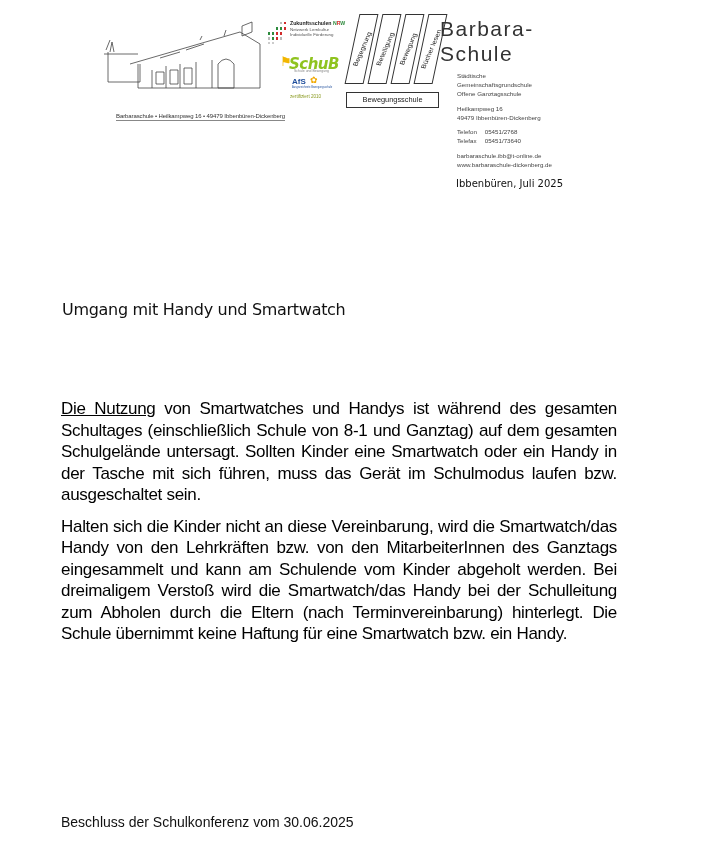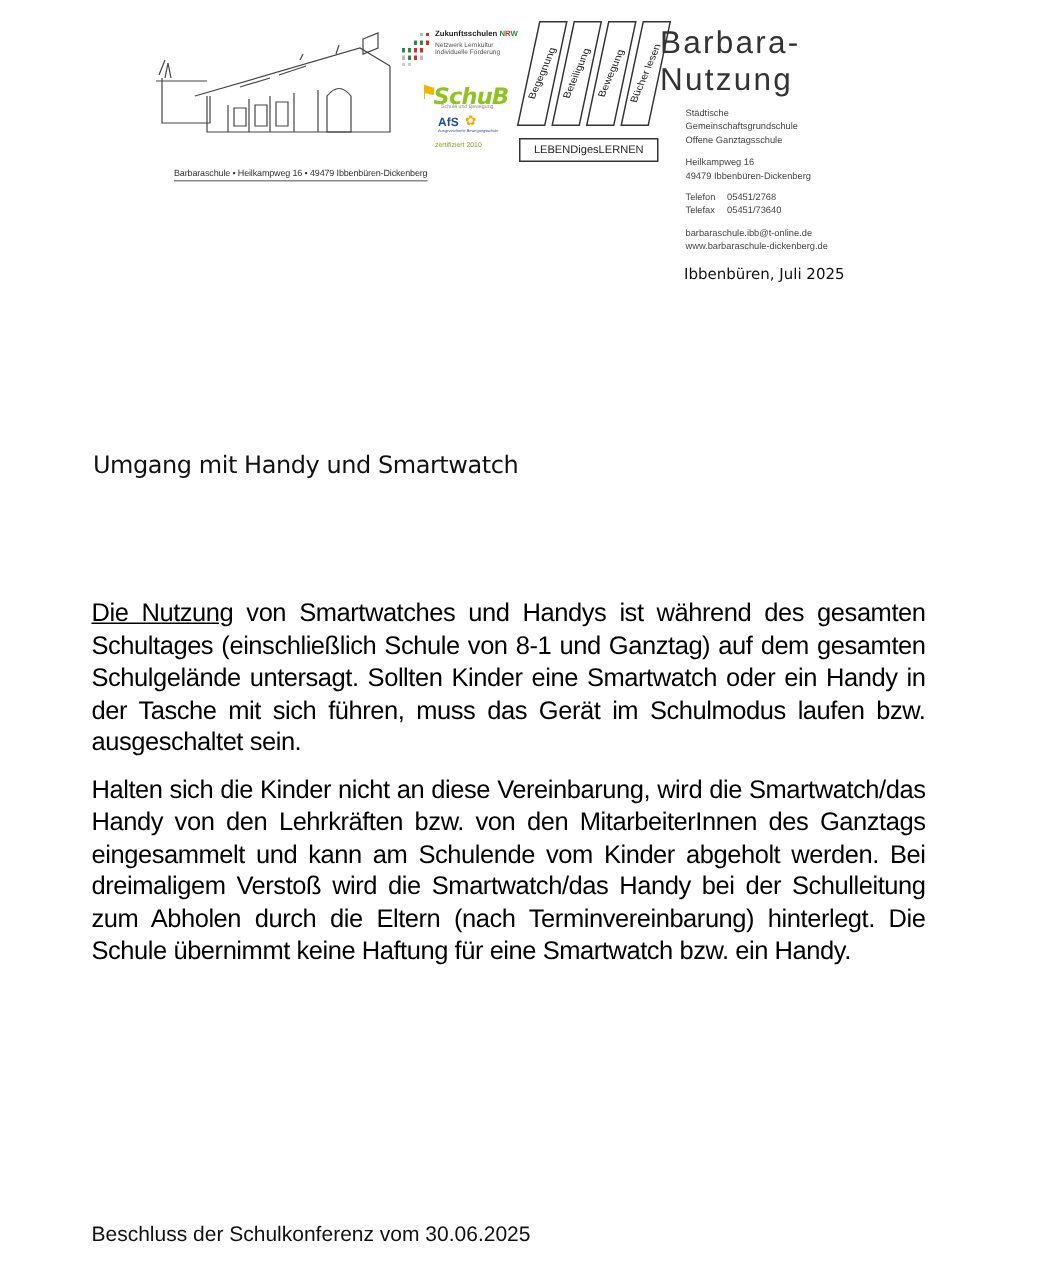--- a/index.html
+++ b/index.html
@@ -120,25 +120,25 @@
   <div class="bar" style="left:33px">
       <span>Beteiligung</span>
     </div>
   <div class="bar" style="left:56px">
       <span>Bewegung</span>
     </div>
   <div class="bar" style="left:79px">
       <span>Bücher lesen</span>
     </div>
 </div>
-<div class="lh lebend">LEBENDigesLERNEN</div>
+<div class="lh lebend">Bewegungsschule</div>
 
 <div class="lh school-name">
   <div>Barbara-</div>
-  <div>Nutzung</div>
+  <div>Schule</div>
 </div>
 
 <div class="lh school-info" style="top:71px">
   <div>Städtische</div>
   <div>Gemeinschaftsgrundschule</div>
   <div>Offene Ganztagsschule</div>
 </div>
 <div class="lh school-info" style="top:104px">
   <div>Heilkampweg 16</div>
   <div>49479 Ibbenbüren-Dickenberg</div>

